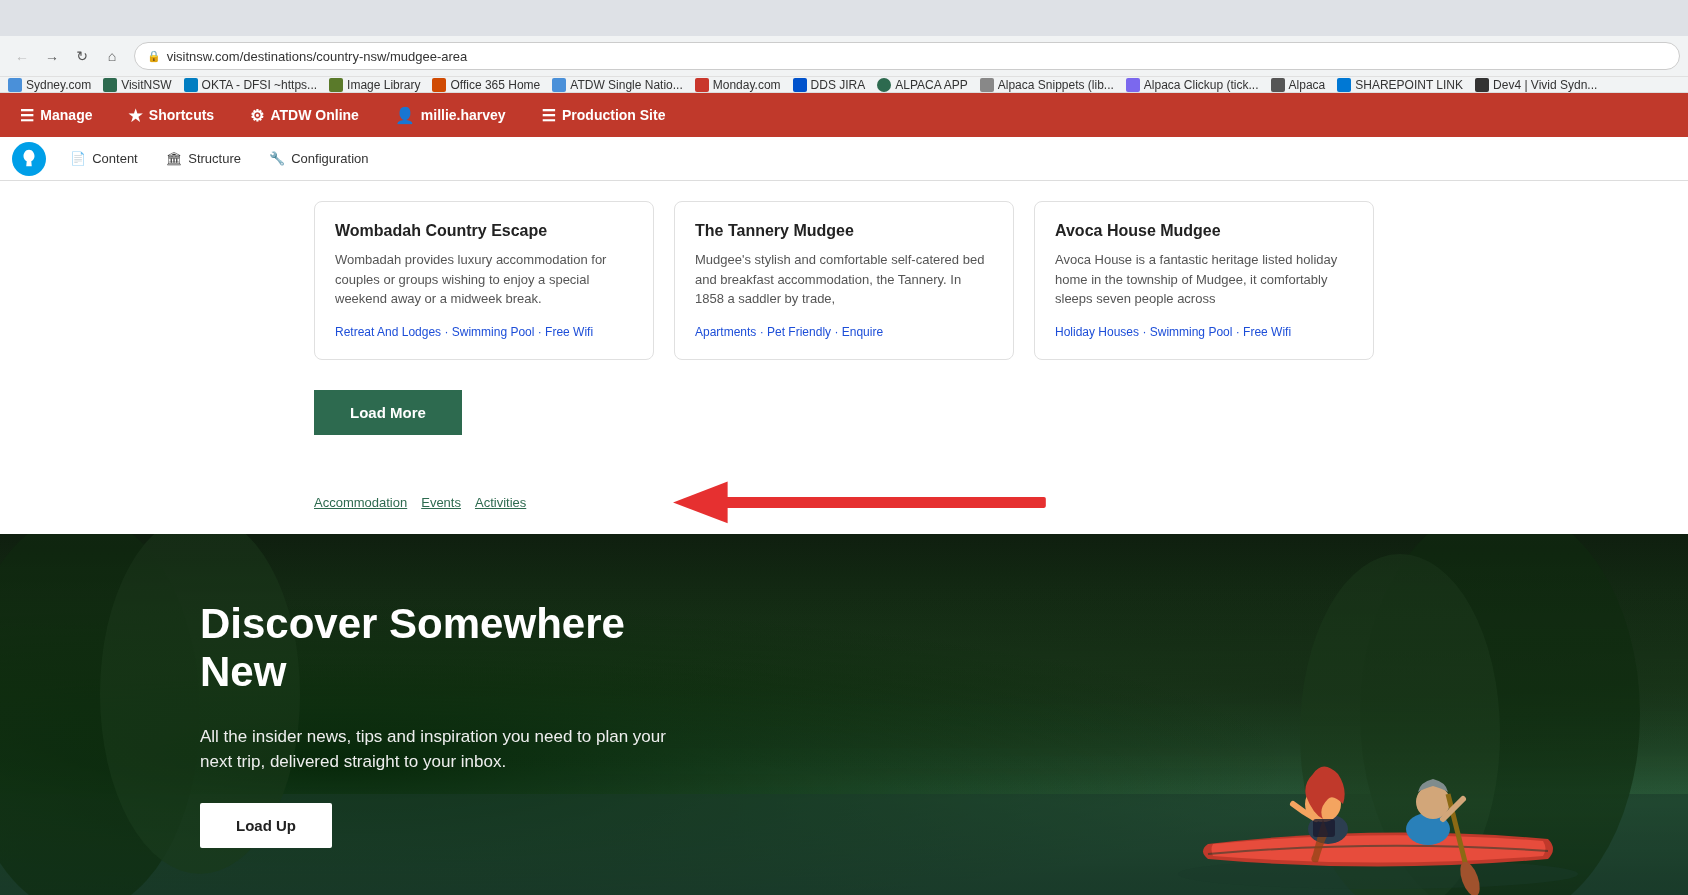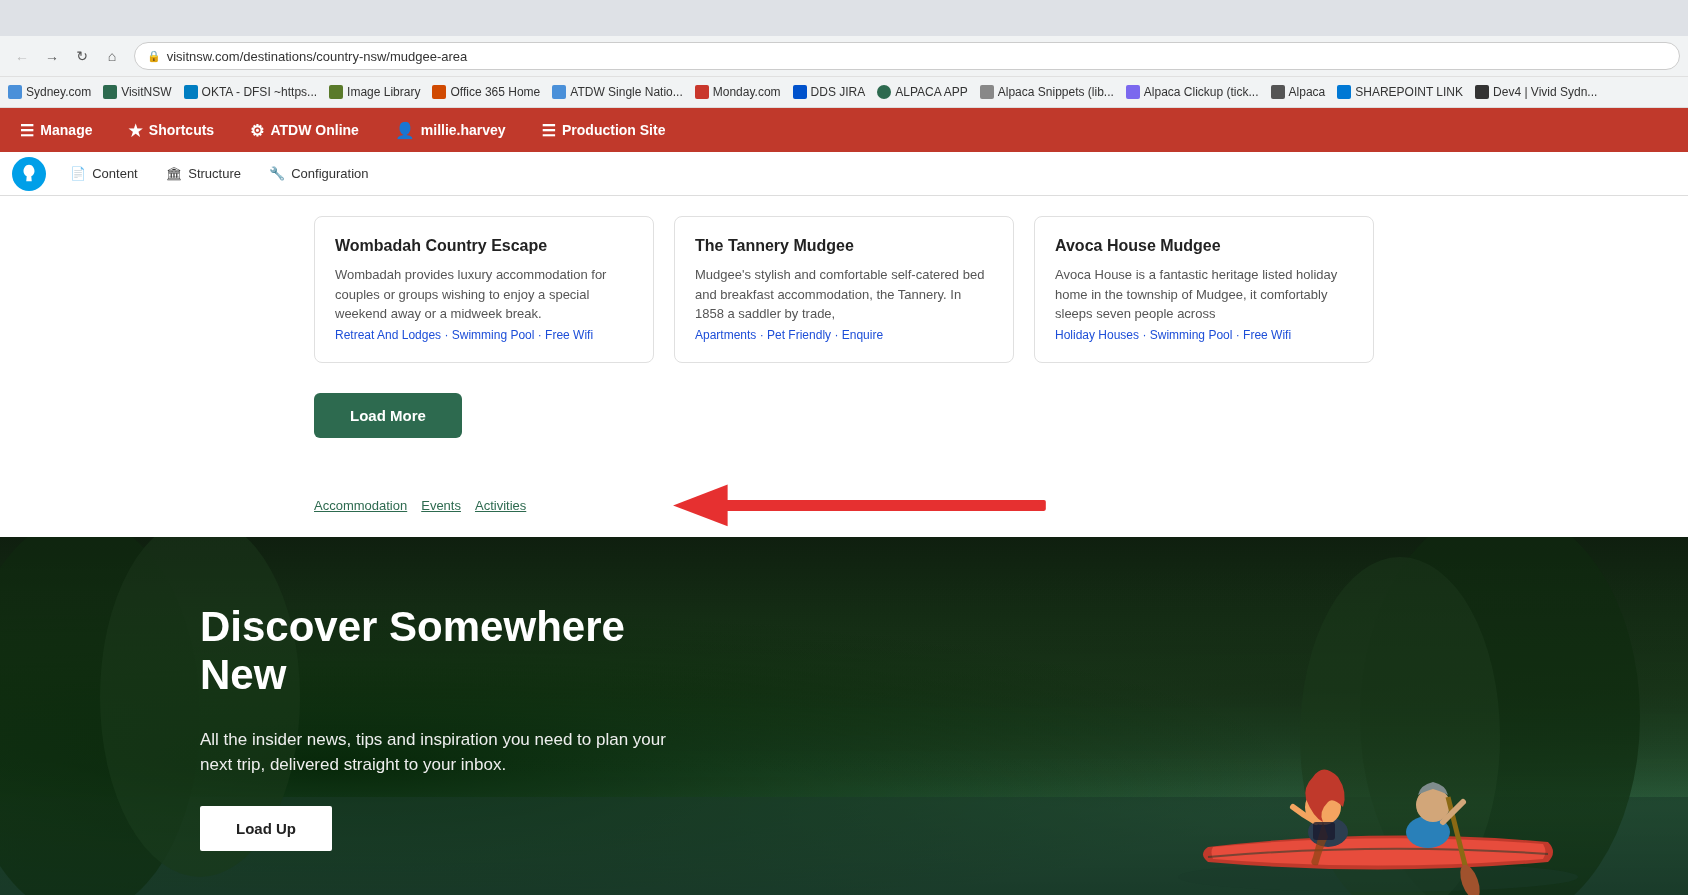--- a/index.html
+++ b/index.html
@@ -63,21 +63,21 @@
     .address-bar-lock {
       color: #555;
       font-size: 11px;
     }
     .browser-bookmarks {
       display: flex;
       align-items: center;
       padding: 2px 8px;
       gap: 12px;
       background: #f1f3f4;
-      height: 31px;
+      height: 16px;
       border-top: 1px solid #e0e0e0;
       overflow: hidden;
       font-size: 12px;
     }
     .bookmark-item {
       display: flex;
       align-items: center;
       gap: 4px;
       white-space: nowrap;
       color: #333;
@@ -155,37 +155,37 @@
     .card-title {
       font-size: 16px;
       font-weight: bold;
       color: #222;
       margin-bottom: 10px;
     }
     .card-desc {
       font-size: 13px;
       color: #555;
       line-height: 1.5;
-      margin-bottom: 4px;
+      margin-bottom: 16px;
     }
     .card-tags {
       font-size: 12px;
       color: #1d4ed8;
     }
 
     
     .load-more-btn {
       background: #2d6a4f;
       color: #fff;
       border: none;
       padding: 14px 36px;
       font-size: 15px;
       font-weight: bold;
       cursor: pointer;
-      border-radius: 6px;
+      border-radius: 0;
       margin-bottom: 40px;
     }
 
     
     .filter-links-area {
       display: flex;
       align-items: center;
       padding: 20px 0;
       margin-bottom: 4px;
       position: relative;

